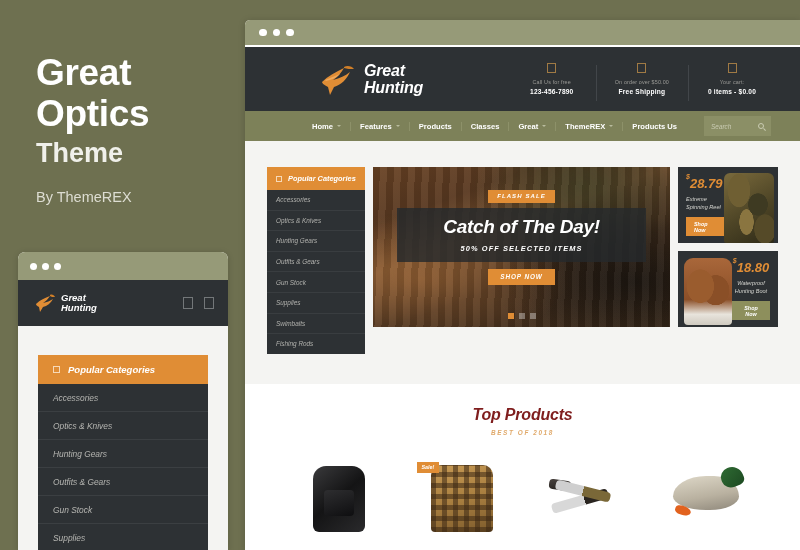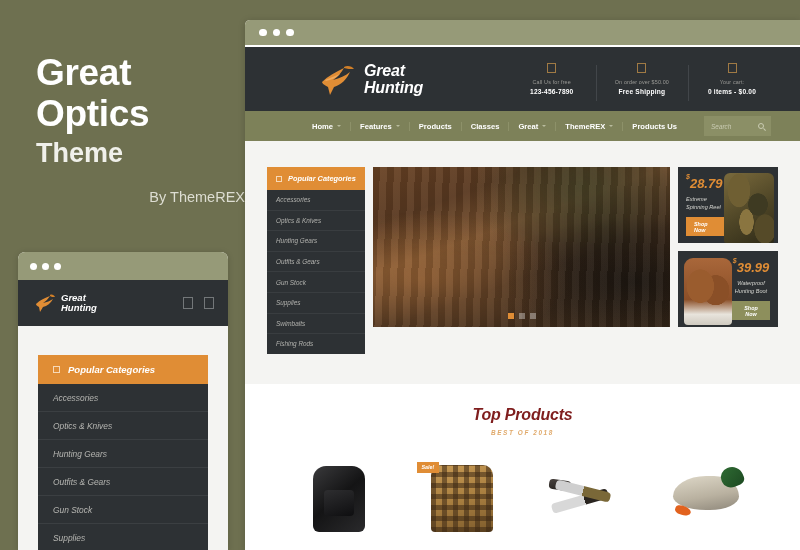--- a/index.html
+++ b/index.html
@@ -21,21 +21,21 @@
     font-weight: bold; color: #ffffff;
     letter-spacing: -0.3px;
   }
   .promo-sub {
     font-size: 27px; line-height: 34px;
     color: #f0f0ea; font-weight: 700;
     margin-top: 2px;
   }
   .promo-by {
     font-size: 14.5px; color: #ddddd2;
-    margin-top: 19px; font-weight: 400; text-align: right;
+    margin-top: 19px; font-weight: 400;
   }
 
   
   .mobile {
     position: absolute; left: 18px; top: 252px;
     width: 210px; height: 298px;
     background: #ffffff;
     border-radius: 7px 7px 0 0;
     box-shadow: 0 1px 6px rgba(0,0,0,0.17);
     overflow: hidden;
@@ -492,20 +492,28 @@
           <div class="cat-item">Hunting Gears</div>
           <div class="cat-item">Outfits &amp; Gears</div>
           <div class="cat-item">Gun Stock</div>
           <div class="cat-item">Supplies</div>
           <div class="cat-item">Swimbaits</div>
           <div class="cat-item">Fishing Rods</div>
         </div>
       </div>
 
       <div class="hero">
+        <div class="hero-inner">
+          <div class="flash-badge">FLASH SALE</div>
+          <div class="hero-plate">
+            <div class="hero-title">Catch of The Day!</div>
+            <div class="hero-sub">50% OFF SELECTED ITEMS</div>
+          </div>
+          <div class="hero-btn">SHOP NOW</div>
+        </div>
         <div class="hero-dots">
           <i class="on"></i>
           <i></i>
           <i></i>
         </div>
       </div>
 
       <div class="promo-col">
 
         <div class="pcard">
@@ -520,21 +528,21 @@
             <div class="pcard-btn">Shop Now</div>
           </div>
           <div class="pcard-img">
             <div class="img-camo"></div>
           </div>
         </div>
 
         <div class="pcard rev">
           <div class="pcard-txt">
             <div class="pcard-price">
-              <sup>$</sup><span>39.99</span>
+              <sup>$</sup><span>18.80</span>
             </div>
             <div class="pcard-name">
               <div>Waterproof</div>
               <div>Hunting Boot</div>
             </div>
             <div class="pcard-btn olive">Shop Now</div>
           </div>
           <div class="pcard-img">
             <div class="img-boot"></div>
           </div>

